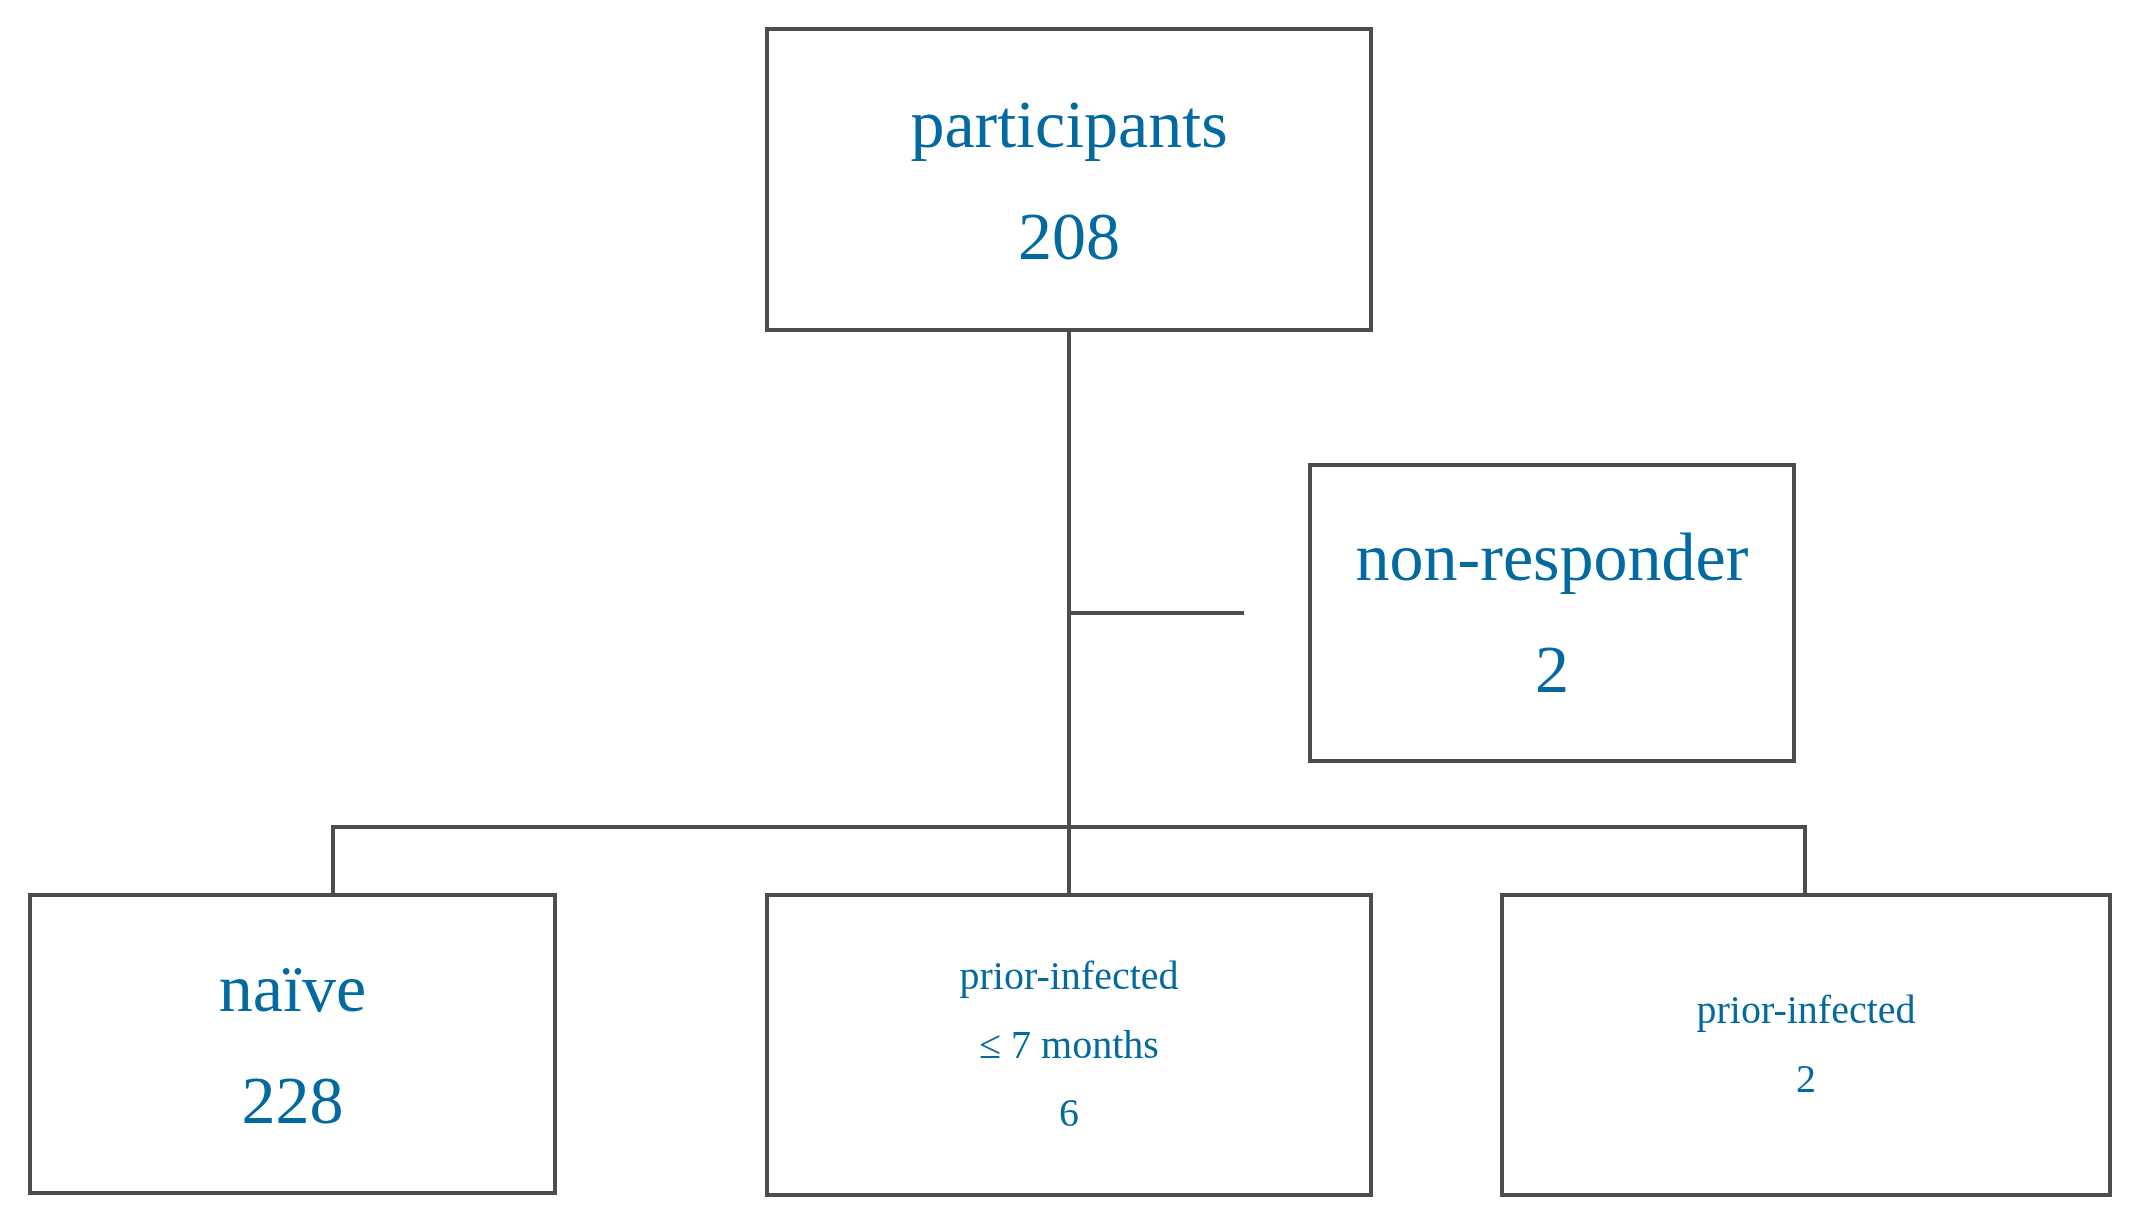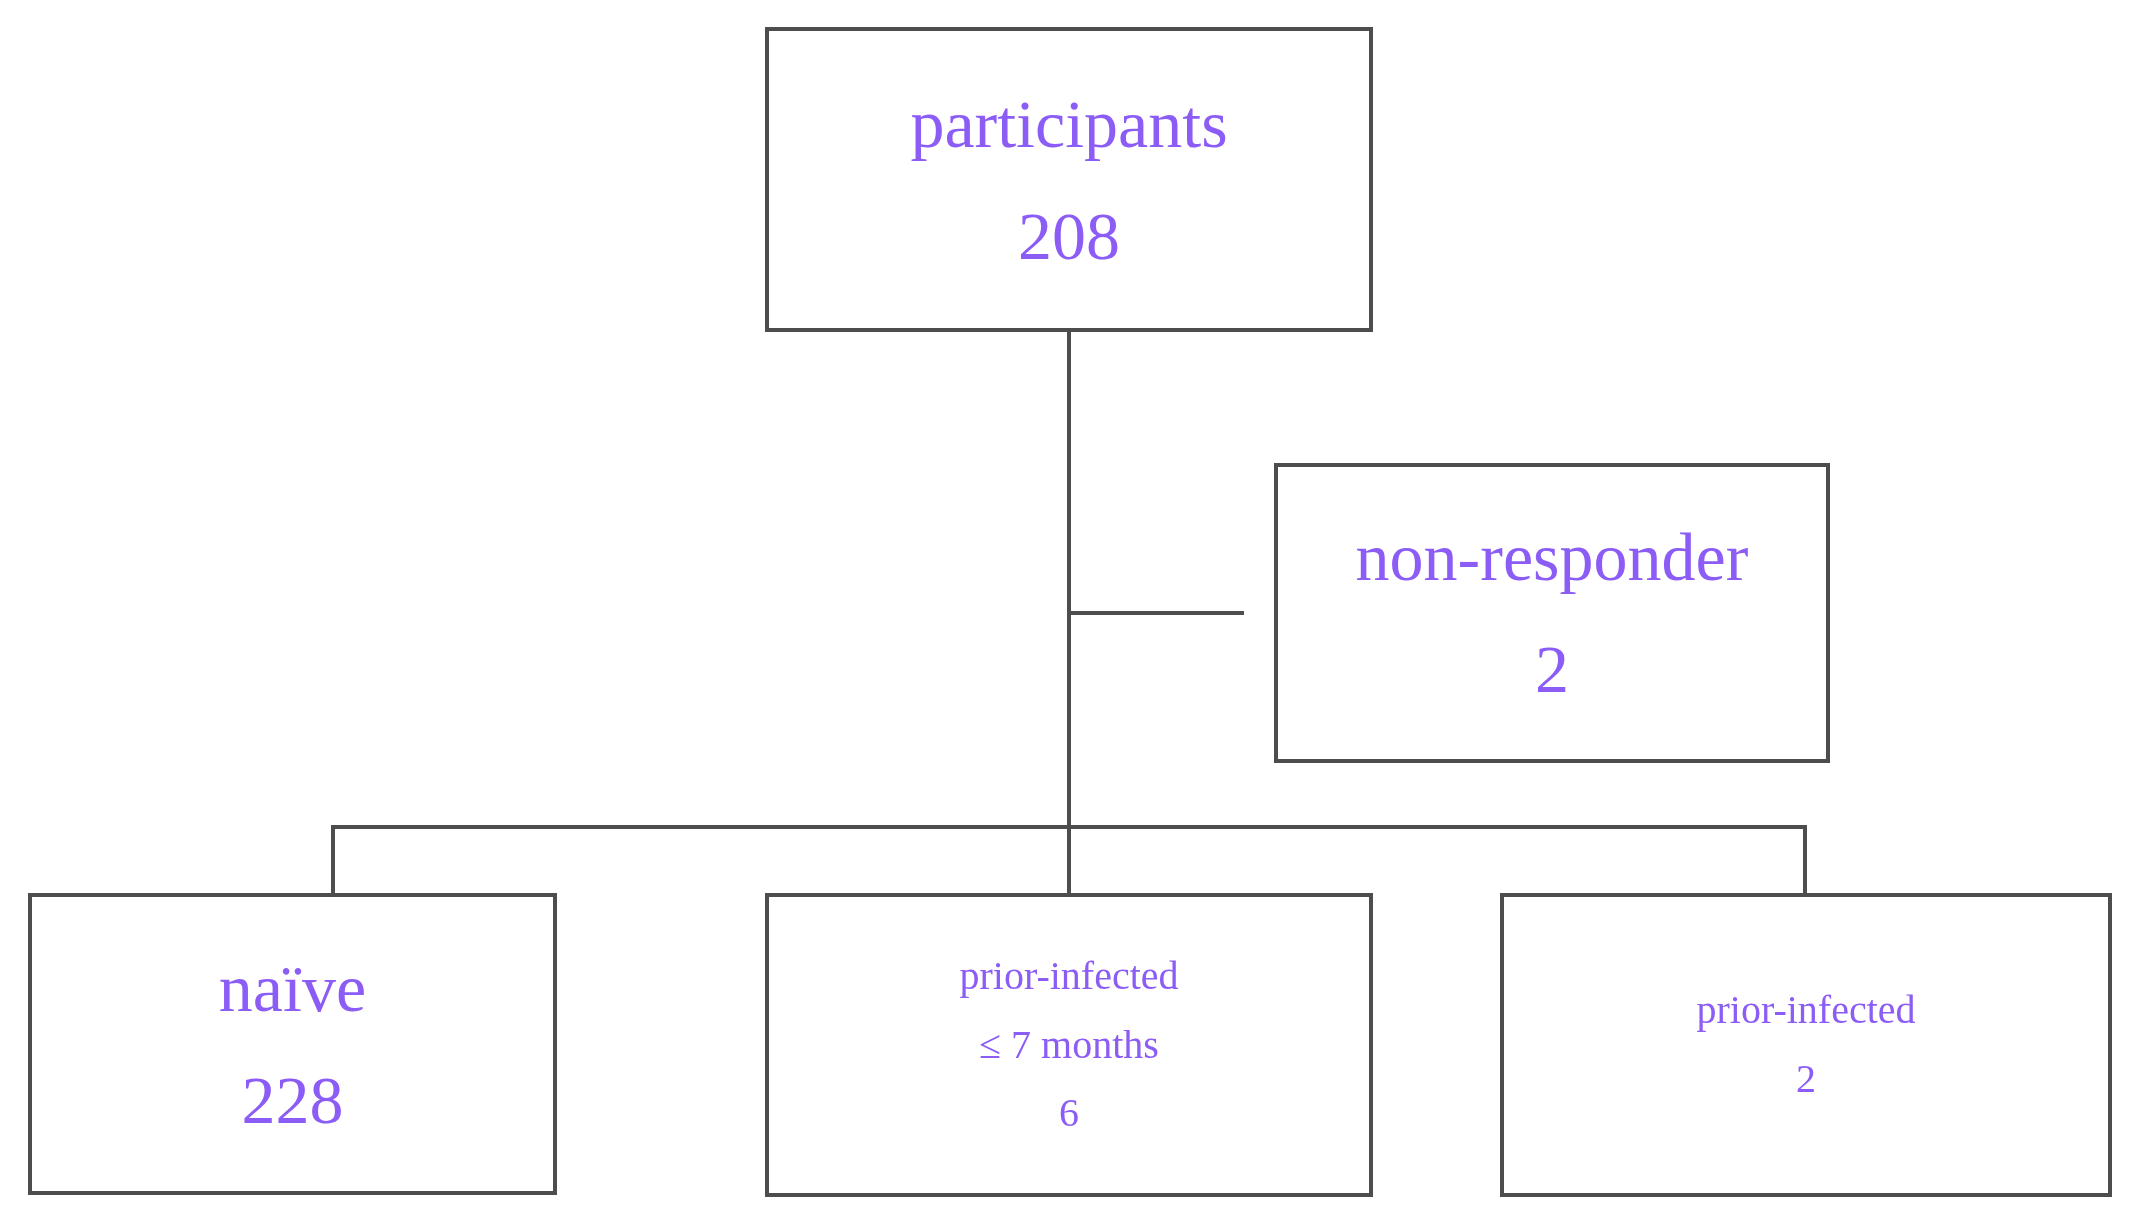--- a/index.html
+++ b/index.html
@@ -18,21 +18,21 @@
   .node {
     position: absolute;
     box-sizing: border-box;
     border: 4px solid #4d4d4d;
     background: #ffffff;
     display: flex;
     flex-direction: column;
     align-items: center;
     justify-content: center;
     text-align: center;
-    color: #8b5cf6;
+    color: #0369a1;
   }
   .node.two-line {
     font-size: 68px;
     line-height: 1.0;
     gap: 44px;
   }
   .node.three-line {
     font-size: 40px;
     line-height: 1.32;
     gap: 16px;
@@ -54,21 +54,21 @@
   <div class="line" style="left:1069px; top:611px; width:175px; height:4px;"></div>
   <div class="line" style="left:331px; top:825px; width:1476px; height:4px;"></div>
   <div class="line" style="left:331px; top:825px; width:4px; height:68px;"></div>
   <div class="line" style="left:1803px; top:825px; width:4px; height:68px;"></div>
 
   <div class="node two-line" style="left:765px; top:27px; width:608px; height:305px;">
     <div class="label">participants</div>
     <div class="count">208</div>
   </div>
 
-  <div class="node two-line" style="left:1274px; top:463px; width:556px; height:300px;">
+  <div class="node two-line" style="left:1308px; top:463px; width:488px; height:300px;">
     <div class="label">non-responder</div>
     <div class="count">2</div>
   </div>
 
   <div class="node two-line" style="left:28px; top:893px; width:529px; height:302px;">
     <div class="label">naïve</div>
     <div class="count">228</div>
   </div>
 
   <div class="node three-line" style="left:765px; top:893px; width:608px; height:304px;">

